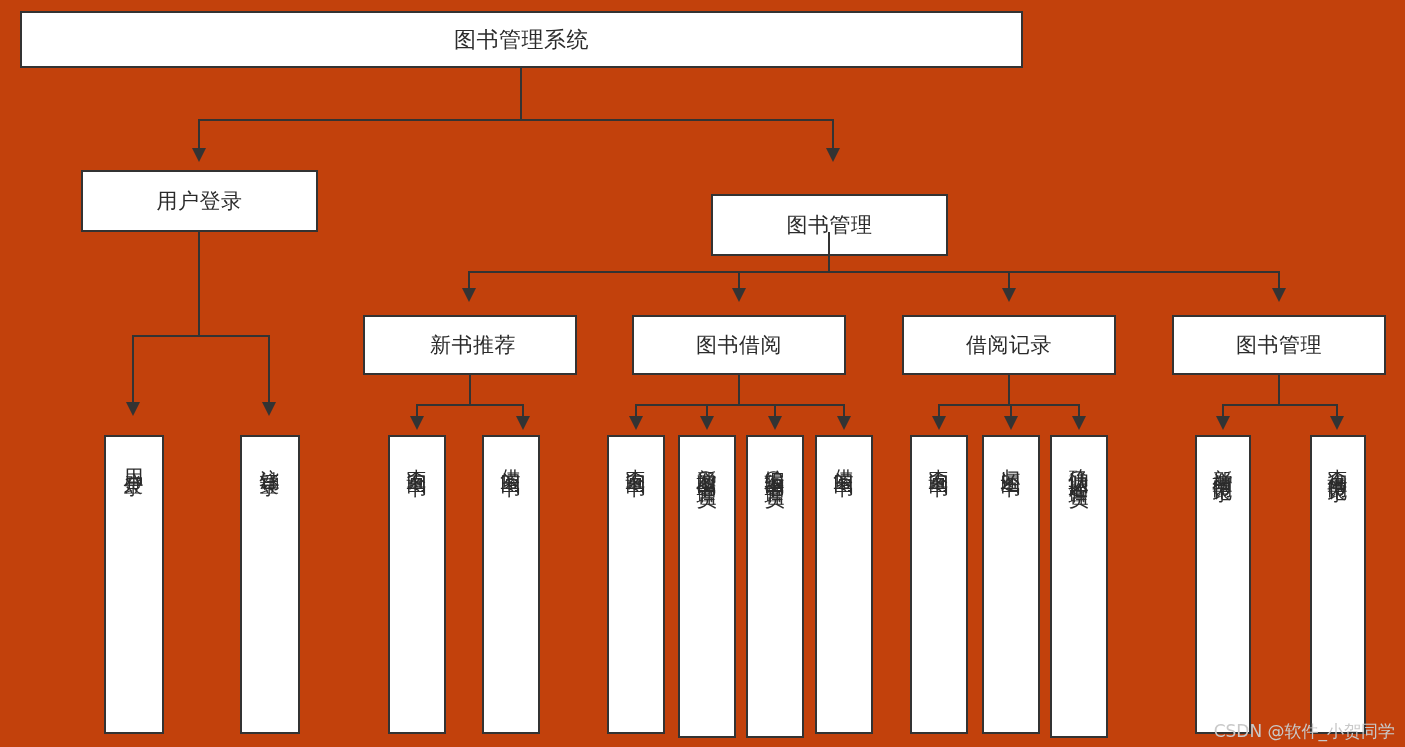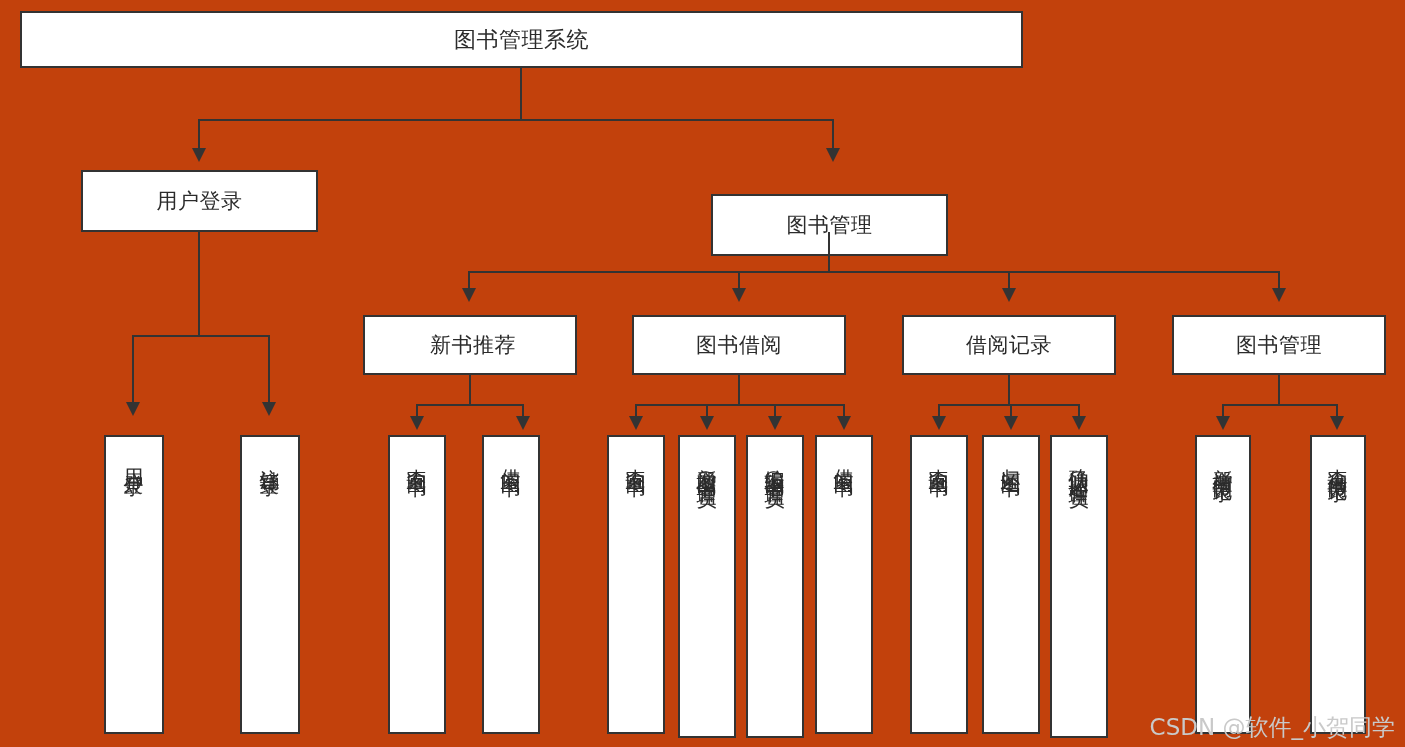--- a/index.html
+++ b/index.html
@@ -61,21 +61,21 @@
     border-left: 7px solid transparent;
     border-right: 7px solid transparent;
     border-top: 14px solid #333333;
   }
 
   
   #watermark {
     position: absolute;
     right: 10px;
     bottom: 4px;
-    font-size: 23px;
+    font-size: 17px;
     color: #c9c9c9;
     white-space: nowrap;
     font-family: "DejaVu Sans", "Liberation Sans", sans-serif;
     pointer-events: none;
   }
 </style>
 </head>
 <body>
 
 <div id="canvas">

